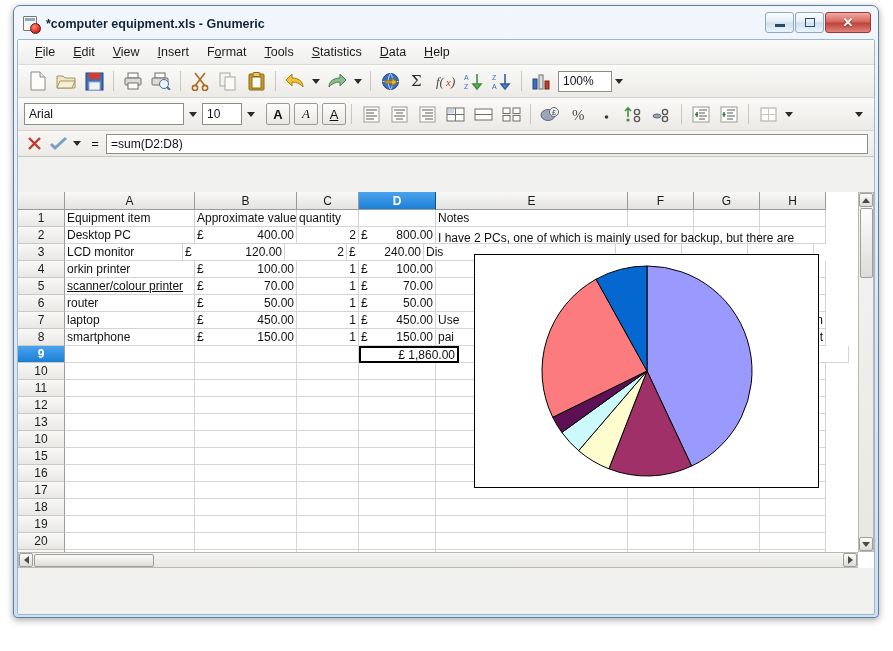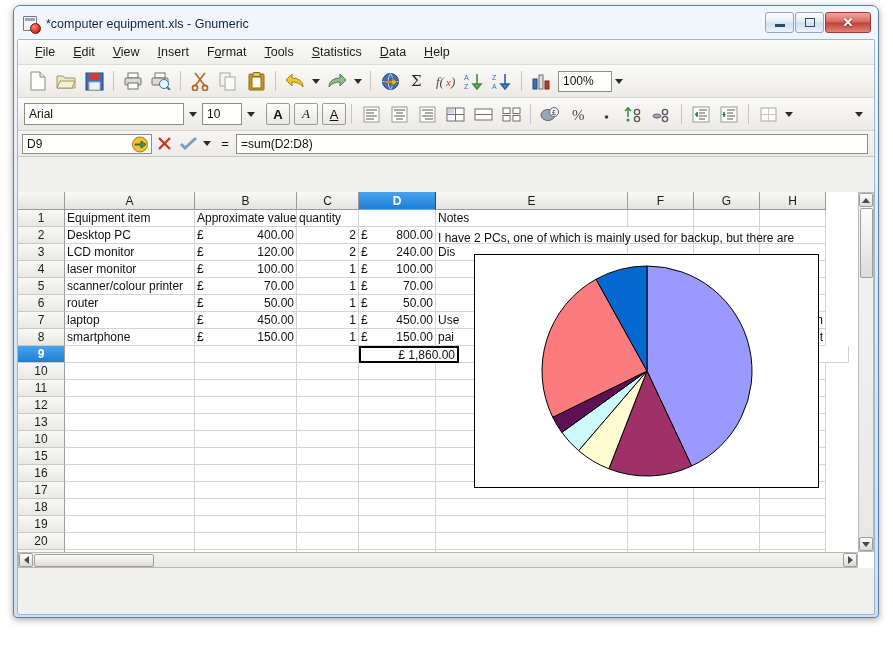--- a/index.html
+++ b/index.html
@@ -42,21 +42,21 @@
     content:""; position:absolute; left:1px; top:1px; right:1px; height:3px;
     background:#8fa9c6;
   }
   #app-icon .globe {
     position:absolute; right:-1px; bottom:-1px; width:11px; height:11px;
     border-radius:50%;
     background: radial-gradient(circle at 35% 32%, #ff8b7a 0%, #e0372b 55%, #8c1008 100%);
     border:1px solid #6d1109;
   }
   #title-text {
-    font-size: 12.5px; color: #10243b; font-weight: normal;
+    font-size: 12.5px; color: #10243b; font-weight: bold;
     text-shadow: 0 1px 0 rgba(255,255,255,.75);
     white-space: nowrap;
   }
   #window-buttons {
     position: absolute; right: 4px; top: 3px;
     display: flex; gap: 1px;
   }
   .win-btn {
     width: 29px; height: 21px;
     border: 1px solid #8fa8c0;
@@ -586,29 +586,20 @@
             <rect x="1" y="1" width="15" height="13" fill="#fdfdfc" stroke="#a9a8a4"></rect>
             <path d="M1 7.5h15M8.5 1v13" stroke="#c9c8c4"></path>
           </svg>
       </div>
       <div class="tb-arrow"></div>
       <div style="flex:1"></div>
       <div class="tb-arrow" style="margin-right:8px"></div>
     </div>
 
     <div id="formula-bar">
-      <div id="cell-ref">
-        <span>D9</span>
-        <span id="goto-icon">
-          <svg width="18" height="17" viewBox="0 0 18 17">
-              <circle cx="9" cy="8.5" r="7.5" fill="#f2c230" stroke="#a3800f"></circle>
-              <path d="M4 8h6V5l5 3.5-5 3.5V9H4z" fill="#4a9a4a" stroke="#2a6a2a"></path>
-            </svg>
-        </span>
-      </div>
       <div class="fb-btn">
         <svg width="17" height="17" viewBox="0 0 17 17">
             <path d="M3 3l11 11M14 3L3 14" stroke="#c0392b" stroke-width="2.4" fill="none"></path>
           </svg>
       </div>
       <div class="fb-btn">
         <svg width="19" height="17" viewBox="0 0 19 17">
             <path d="M2 9l4 4 11-10" stroke="#7c9ec4" stroke-width="3" fill="none"></path>
           </svg>
       </div>
@@ -677,61 +668,61 @@
                 <span class="sym">£</span>
                 <span class="amt">800.00</span>
               </span>
             </div>
             <div class="cell overflow" style="width: 192px; margin-top: 6px;">I have 2 PCs, one of which is mainly used for backup, but there are</div>
             <div class="cell" style="width: 66px;"></div>
             <div class="cell" style="width: 66px;"></div>
             <div class="cell" style="width: 66px;"></div>
           </div>
           <div class="grid-row">
-            <div class="cell" style="width: 130px; text-align: center;">LCD monitor</div>
+            <div class="cell" style="width: 118px; text-align: center;">LCD monitor</div>
             <div class="cell" style="width: 102px;">
               <span class="money">
                 <span class="sym">£</span>
                 <span class="amt">120.00</span>
               </span>
             </div>
             <div class="cell right" style="width: 62px;">2</div>
             <div class="cell" style="width: 77px;">
               <span class="money">
                 <span class="sym">£</span>
                 <span class="amt">240.00</span>
               </span>
             </div>
             <div class="cell overflow" style="width: 192px;">Dis</div>
             <div class="cell" style="width: 66px;"></div>
             <div class="cell" style="width: 66px;"></div>
             <div class="cell" style="width: 66px;"></div>
           </div>
           <div class="grid-row">
-            <div class="cell" style="width: 130px;">laser monitor</div>
+            <div class="cell" style="width: 130px;">orkin printer</div>
             <div class="cell" style="width: 102px;">
               <span class="money">
                 <span class="sym">£</span>
                 <span class="amt">100.00</span>
               </span>
             </div>
             <div class="cell right" style="width: 62px;">1</div>
             <div class="cell" style="width: 77px;">
               <span class="money">
                 <span class="sym">£</span>
                 <span class="amt">100.00</span>
               </span>
             </div>
             <div class="cell" style="width: 192px;"></div>
             <div class="cell" style="width: 66px;"></div>
             <div class="cell" style="width: 66px;"></div>
             <div class="cell" style="width: 66px;"></div>
           </div>
           <div class="grid-row">
-            <div class="cell" style="width: 130px;">scanner/colour printer</div>
+            <div class="cell" style="width: 130px; text-decoration: underline;">scanner/colour printer</div>
             <div class="cell" style="width: 102px;">
               <span class="money">
                 <span class="sym">£</span>
                 <span class="amt">70.00</span>
               </span>
             </div>
             <div class="cell right" style="width: 62px;">1</div>
             <div class="cell" style="width: 77px;">
               <span class="money">
                 <span class="sym">£</span>

